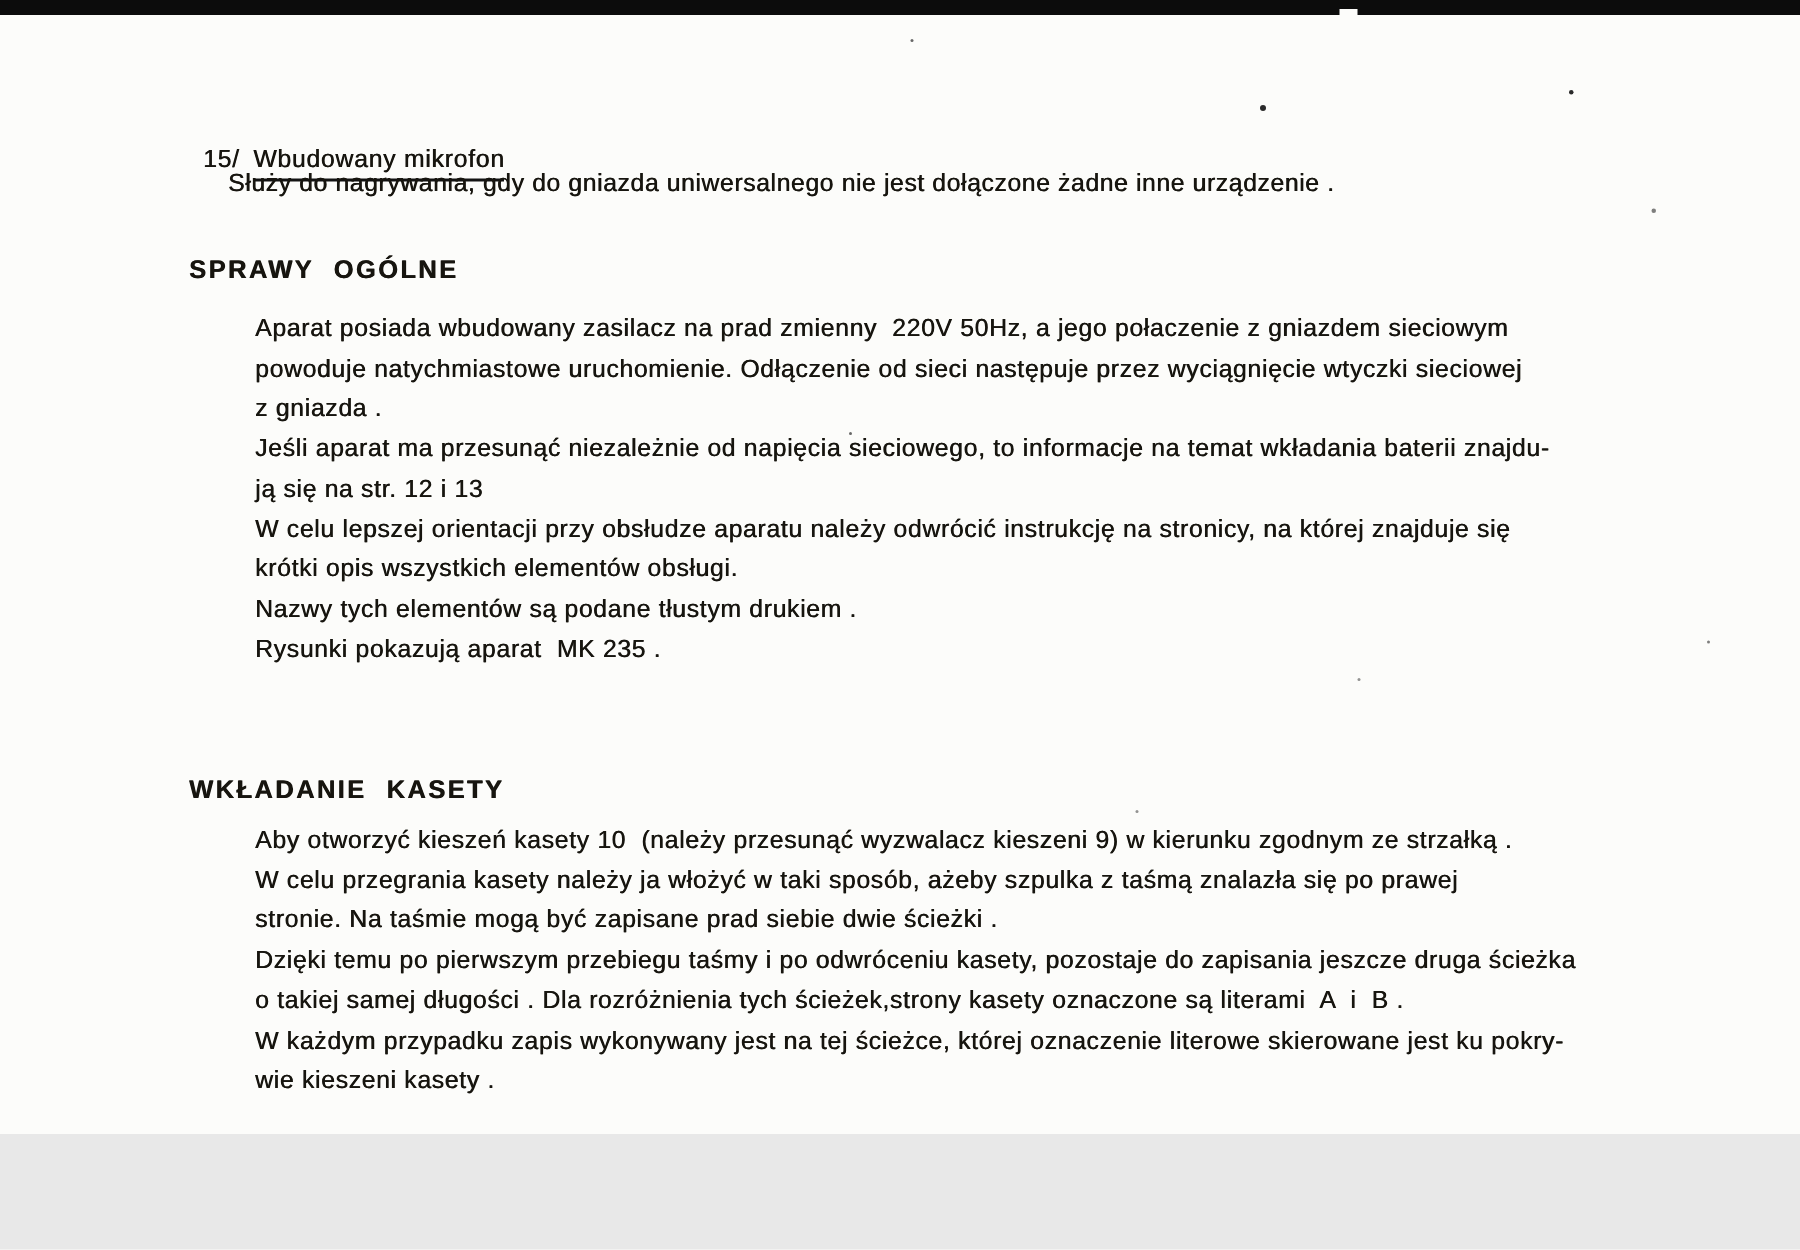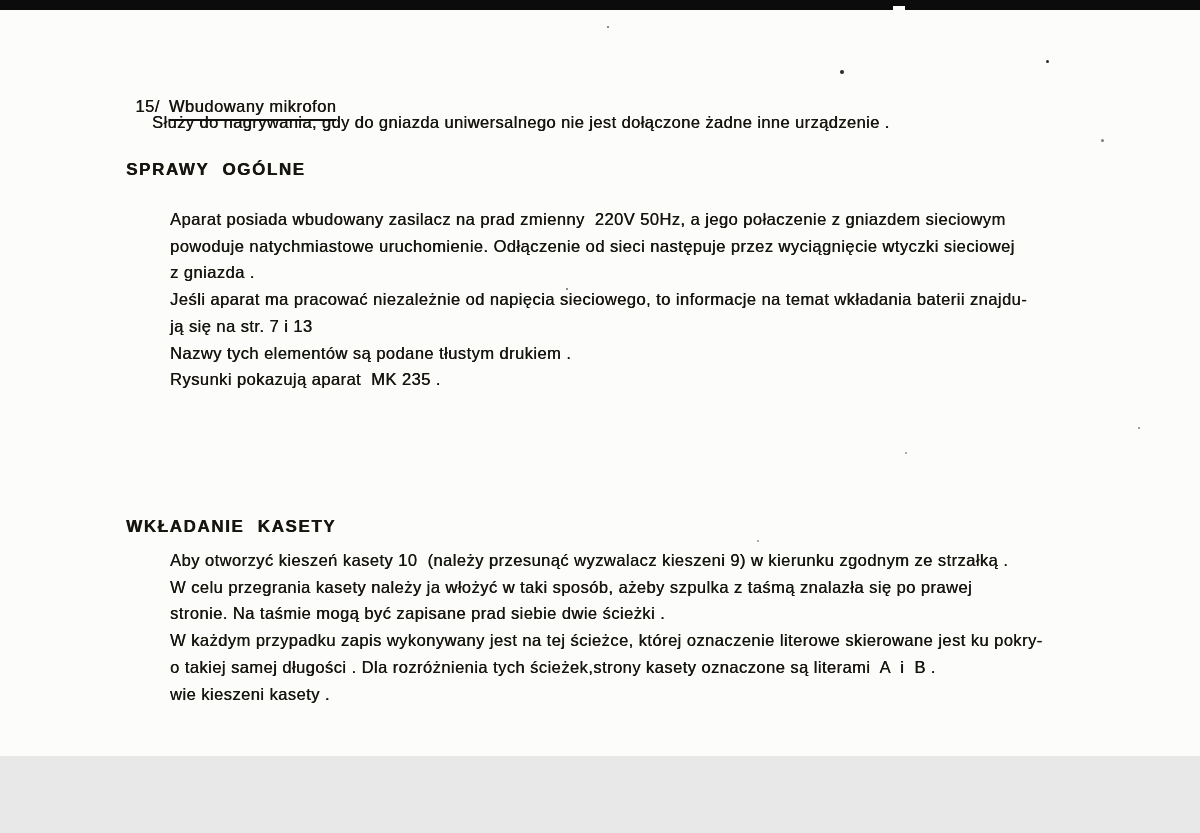--- a/index.html
+++ b/index.html
@@ -58,21 +58,21 @@
   }
 
   
   .section-title {
     font-size: 17px;
     font-weight: bold;
     letter-spacing: 1.6px;
     word-spacing: 7px;
     text-shadow: 0.4px 0 0 currentColor;
   }
-  .title-general  { top: 160px; left: 126px; text-align: right; }
+  .title-general  { top: 170px; left: 126px; text-align: right; }
   .title-cassette { top: 497px; left: 126px; margin-top: 20px; }
 
   
   .para {
     position: absolute;
     left: 122px;
     font-size: 16.5px;
     letter-spacing: 0.45px;
     margin-left: 48px;
   }
@@ -120,33 +120,36 @@
   <div class="txt micro-heading">
     <span class="sec-no">15/</span><span class="underlined">Wbudowany mikrofon</span>
   </div>
   <div class="txt micro-body">Służy do nagrywania, gdy do gniazda uniwersalnego nie jest dołączone żadne inne urządzenie .</div>
 
   <div class="txt section-title title-general">SPRAWY OGÓLNE</div>
   <div class="para para-general">
     <div class="line">Aparat posiada wbudowany zasilacz na prad zmienny  220V 50Hz, a jego połaczenie z gniazdem sieciowym</div>
     <div class="line">powoduje natychmiastowe uruchomienie. Odłączenie od sieci następuje przez wyciągnięcie wtyczki sieciowej</div>
     <div class="line">z gniazda .</div>
-    <div class="line">Jeśli aparat ma pracować niezależnie od napięcia sieciowego, to informacje na temat wkładania baterii znajdu-</div>
-    <div class="line">ją się na str. 7 i 13</div>
+    <div class="line">Jeśli aparat ma przesunąć niezależnie od napięcia sieciowego, to informacje na temat wkładania baterii znajdu-</div>
+    <div class="line">ją się na str. 12 i 13</div>
+    <div class="line">W celu lepszej orientacji przy obsłudze aparatu należy odwrócić instrukcję na stronicy, na której znajduje się</div>
+    <div class="line">krótki opis wszystkich elementów obsługi.</div>
     <div class="line">Nazwy tych elementów są podane tłustym drukiem .</div>
     <div class="line">Rysunki pokazują aparat  MK 235 .</div>
   </div>
 
   <div class="txt section-title title-cassette">WKŁADANIE KASETY</div>
   <div class="para para-cassette">
     <div class="line">Aby otworzyć kieszeń kasety 10  (należy przesunąć wyzwalacz kieszeni 9) w kierunku zgodnym ze strzałką .</div>
     <div class="line">W celu przegrania kasety należy ja włożyć w taki sposób, ażeby szpulka z taśmą znalazła się po prawej</div>
     <div class="line">stronie. Na taśmie mogą być zapisane prad siebie dwie ścieżki .</div>
+    <div class="line">Dzięki temu po pierwszym przebiegu taśmy i po odwróceniu kasety, pozostaje do zapisania jeszcze druga ścieżka</div>
+    <div class="line">o takiej samej długości . Dla rozróżnienia tych ścieżek,strony kasety oznaczone są literami  A  i  B .</div>
     <div class="line">W każdym przypadku zapis wykonywany jest na tej ścieżce, której oznaczenie literowe skierowane jest ku pokry-</div>
-    <div class="line">o takiej samej długości . Dla rozróżnienia tych ścieżek,strony kasety oznaczone są literami  A  i  B .</div>
     <div class="line">wie kieszeni kasety .</div>
   </div>
 
   <div class="txt page-number">6</div>
 
   <div class="speck s1"></div>
   <div class="speck s2"></div>
   <div class="speck s3"></div>
   <div class="speck s4"></div>
   <div class="speck s5"></div>

